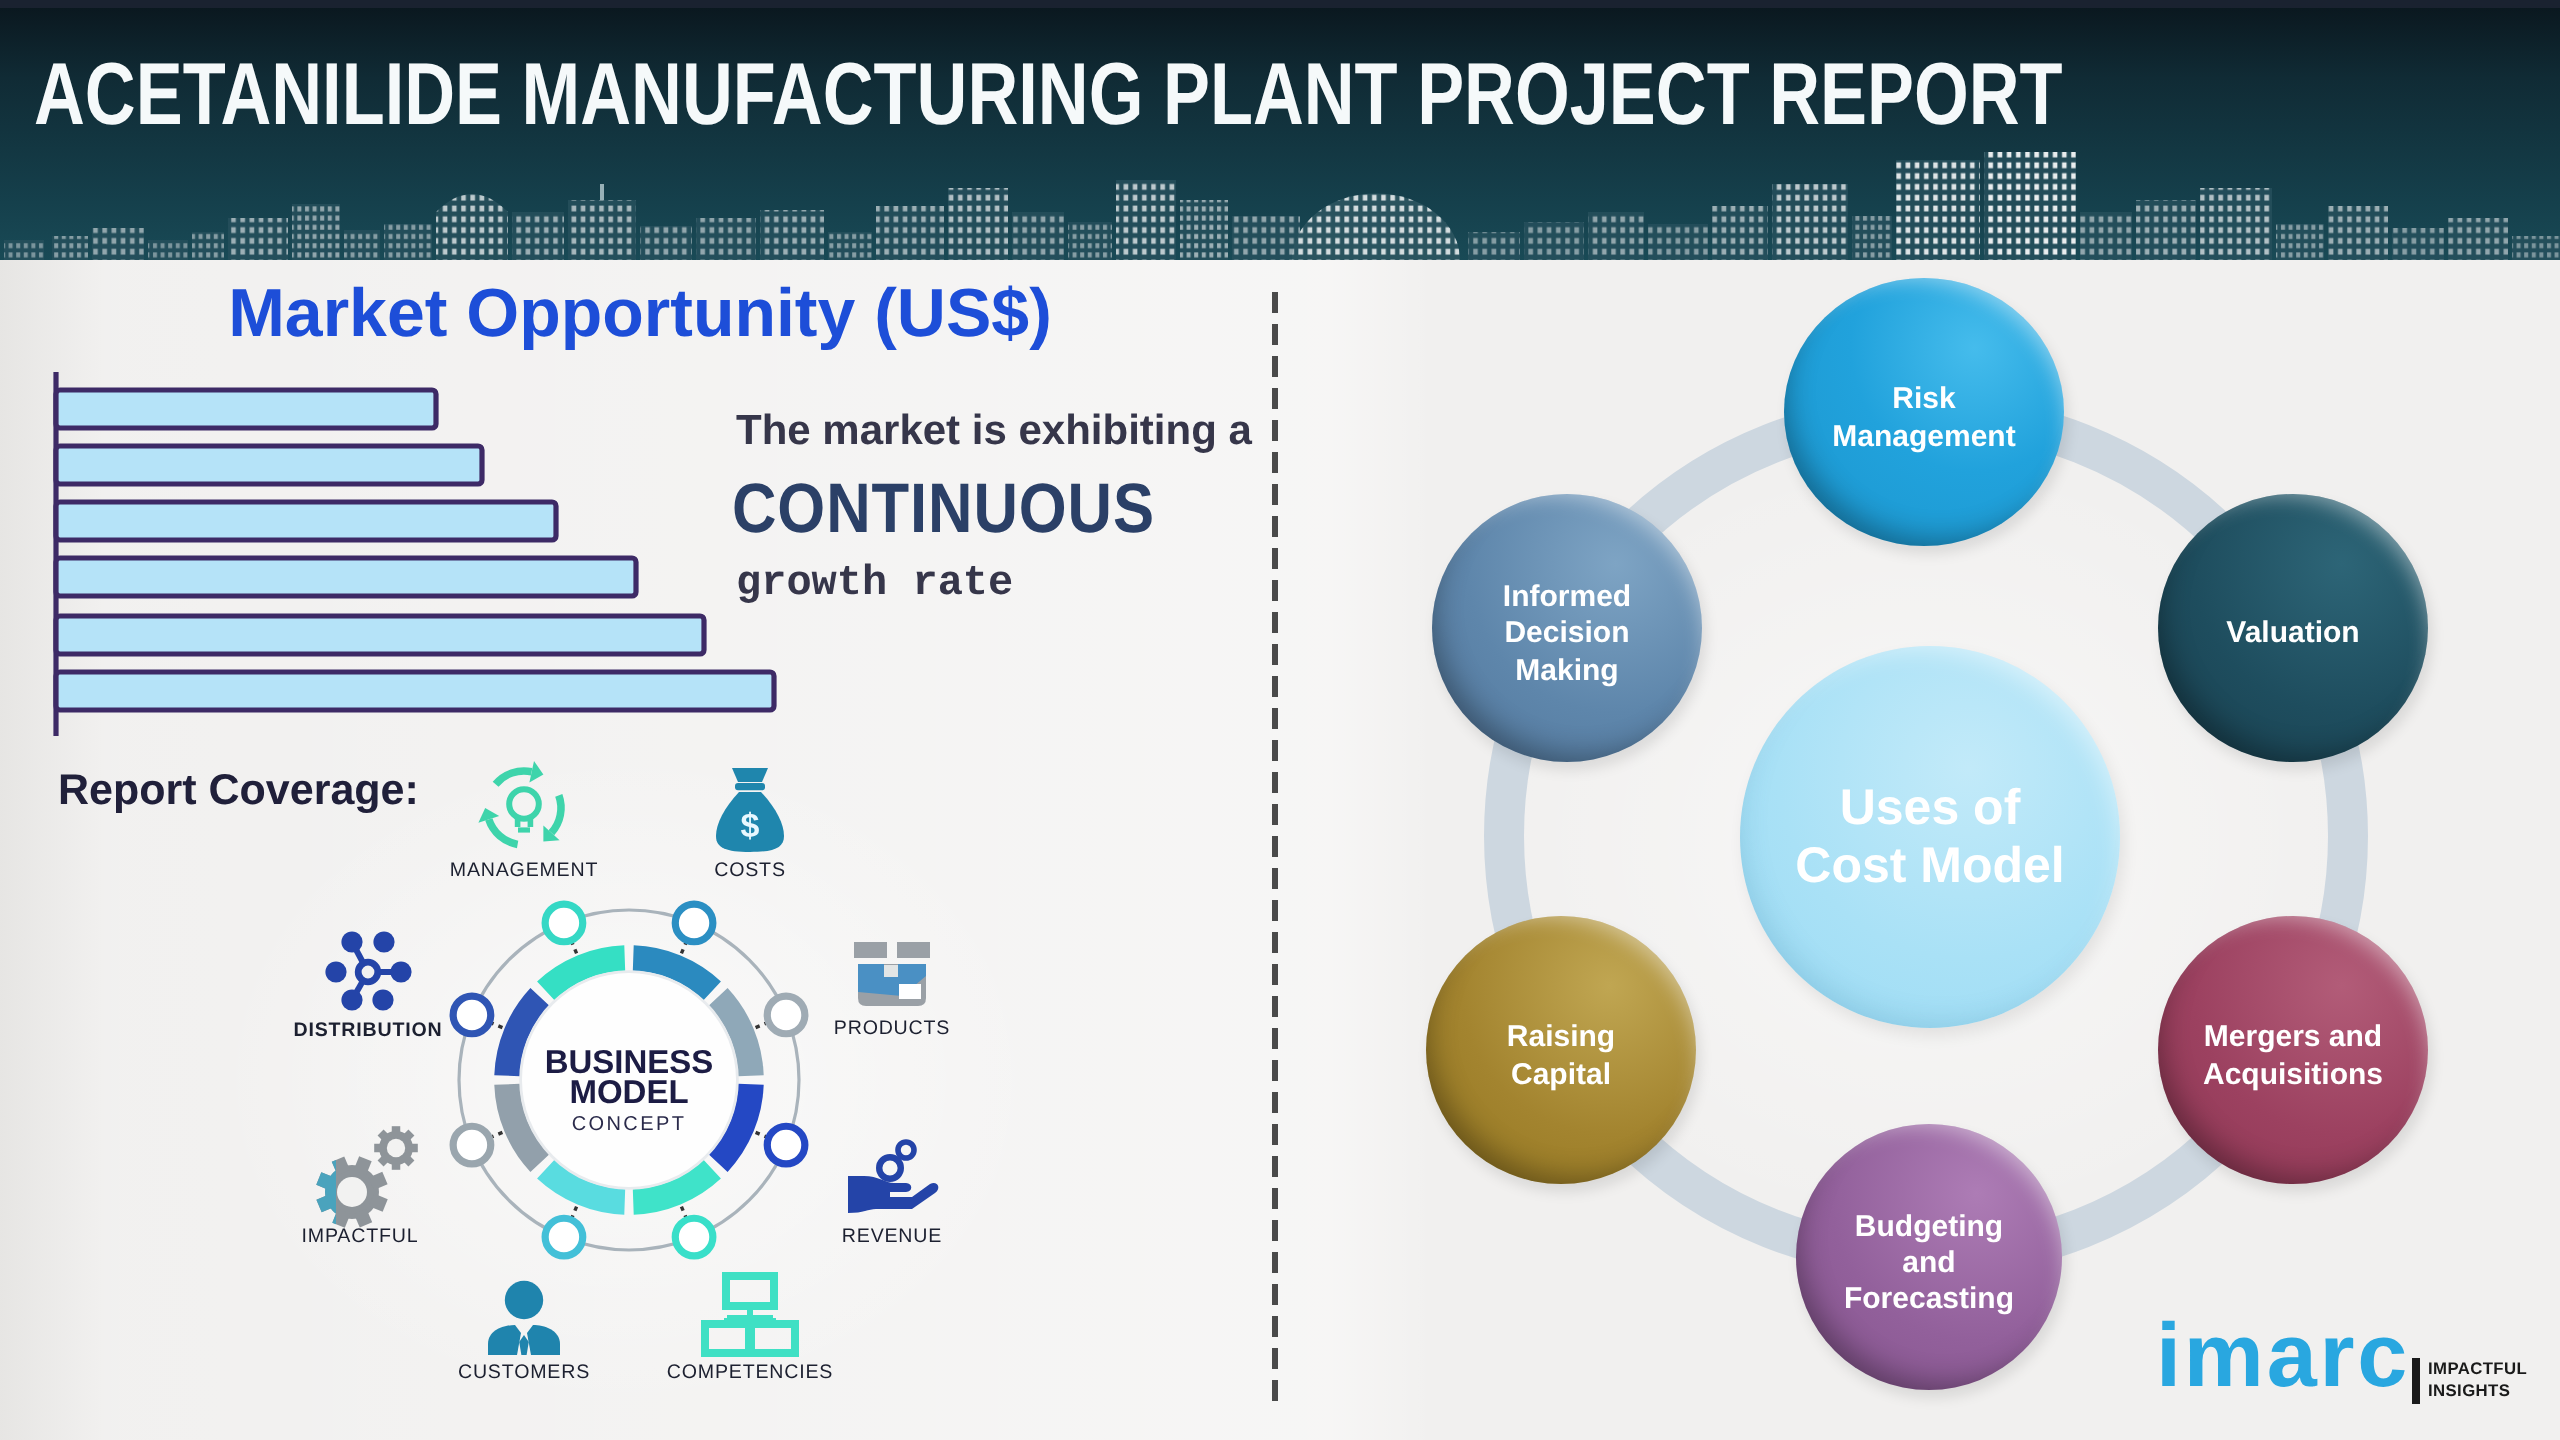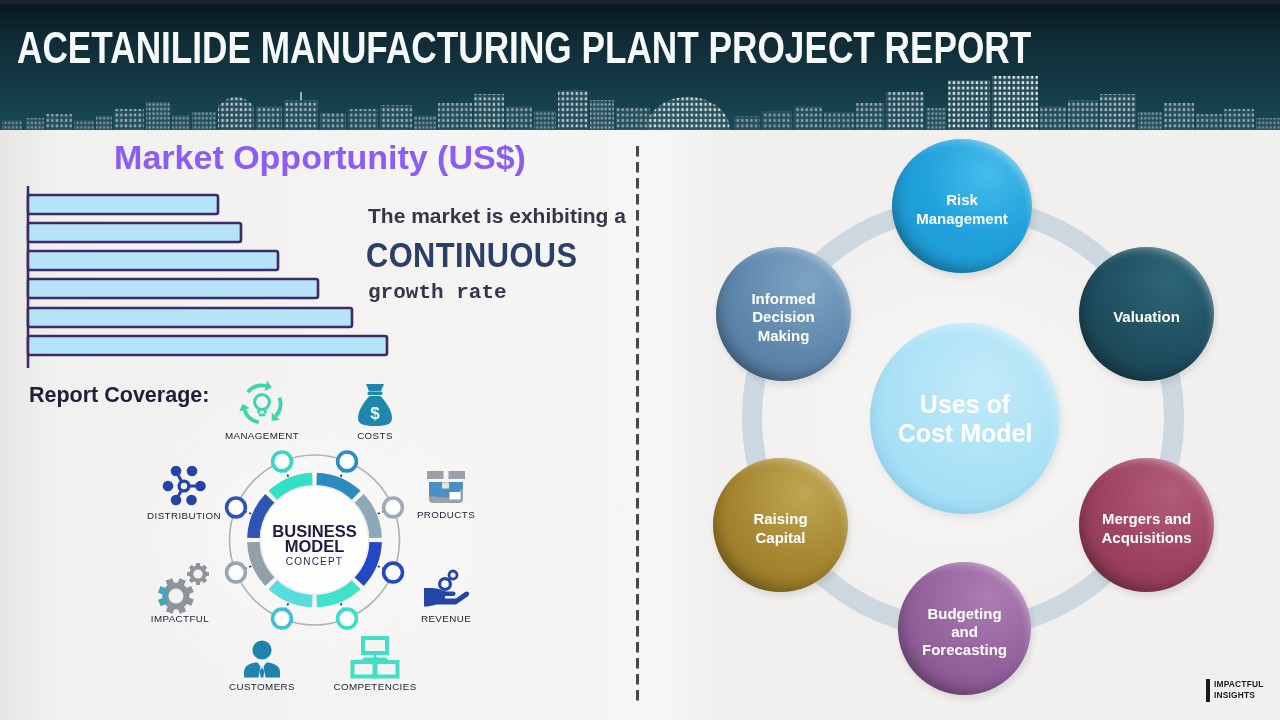--- a/index.html
+++ b/index.html
@@ -10,21 +10,21 @@
       radial-gradient(ellipse 300px 240px at 315px 410px, rgba(255,255,255,0.55), rgba(255,255,255,0) 70%),
       radial-gradient(ellipse 320px 280px at 960px 290px, rgba(255,255,255,0.5), rgba(255,255,255,0) 70%),
       linear-gradient(90deg, rgba(255,255,255,0) 0%, rgba(255,255,255,0.4) 52%, rgba(255,255,255,0) 56%),
       linear-gradient(90deg, rgba(220,219,216,0.5) 0%, rgba(255,255,255,0) 4%);}
   .abs{position:absolute;}
   #header{left:0;top:0;width:1280px;height:130px;
     background:linear-gradient(180deg,#0a161d 0%,#102b35 30%,#15404c 78%,#194a56 100%);}
   #header .topstrip{left:0;top:0;width:1280px;height:3.5px;background:#1a2230;position:absolute;}
   #title{left:17px;top:23.3px;width:1400px;color:#f5f9fa;font-size:44px;font-weight:bold;
     letter-spacing:0px;transform:scaleX(0.80);transform-origin:left center;white-space:nowrap;}
-  #mo-title{left:0px;top:138px;width:640px;text-align:center;color:#8b5cf6;
+  #mo-title{left:0px;top:138px;width:640px;text-align:center;color:#1d4ed8;
     font-size:34px;font-weight:bold;}
   #txt1{left:368px;top:204px;font-size:21px;font-weight:bold;color:#36364a;}
   #txt2{left:366px;top:235px;font-size:35px;font-weight:bold;color:#2b4067;letter-spacing:0.5px;transform:scaleX(0.88);transform-origin:left center;}
   #txt3{left:368px;top:281px;font-size:21px;font-weight:bold;color:#36364a;font-family:Liberation Mono, monospace;}
   #rc-title{left:29px;top:383px;font-size:21.5px;font-weight:bold;color:#20203a;}
   .iconlabel{font-size:9.8px;color:#1c2030;text-align:center;letter-spacing:0.4px;}
   
   .sat{border-radius:50%;color:#fff;font-weight:bold;text-align:center;
        display:flex;align-items:center;justify-content:center;font-size:15px;line-height:1.22;
        padding-top:7px;box-sizing:border-box;
@@ -280,37 +280,38 @@
       <rect x="233" y="268" width="24" height="15" fill="none" stroke="#3fe0c4" stroke-width="4"></rect>
       <line x1="245" y1="283" x2="245" y2="289" stroke="#3fe0c4" stroke-width="3"></line>
       <line x1="233.5" y1="289" x2="256.5" y2="289" stroke="#3fe0c4" stroke-width="3"></line>
       <line x1="233.5" y1="289" x2="233.5" y2="292" stroke="#3fe0c4" stroke-width="3"></line>
       <line x1="256.5" y1="289" x2="256.5" y2="292" stroke="#3fe0c4" stroke-width="3"></line>
       <rect x="222.5" y="292" width="22" height="14.5" fill="none" stroke="#3fe0c4" stroke-width="4"></rect>
       <rect x="245.5" y="292" width="22" height="14.5" fill="none" stroke="#3fe0c4" stroke-width="4"></rect>
     </svg>
 <div class="abs iconlabel" style="left:192px;top:430px;width:140px;">MANAGEMENT</div>
 <div class="abs iconlabel" style="left:305px;top:430px;width:140px;text-align:center;">COSTS</div>
-<div class="abs iconlabel" style="left:114px;top:510px;width:140px;">DISTRIBUTION</div>
+<div class="abs iconlabel" style="left:114px;top:510px;width:140px;font-weight:bold;">DISTRIBUTION</div>
 <div class="abs iconlabel" style="left:376px;top:509px;width:140px;">PRODUCTS</div>
 <div class="abs iconlabel" style="left:110px;top:613px;width:140px;">IMPACTFUL</div>
 <div class="abs iconlabel" style="left:376px;top:613px;width:140px;">REVENUE</div>
 <div class="abs iconlabel" style="left:192px;top:681px;width:140px;text-align:center;">CUSTOMERS</div>
 <div class="abs iconlabel" style="left:305px;top:681px;width:140px;">COMPETENCIES</div>
 </div>
 <svg class="abs" style="left:630px;top:140px" width="16" height="570">
   <line x1="7.5" y1="6" x2="7.5" y2="566" stroke="#4a4a4a" stroke-width="3" stroke-dasharray="10.5,5.5"></line>
 </svg>
 <svg class="abs" style="left:640px;top:130px" width="640" height="590">
   <circle cx="323" cy="288" r="211" fill="none" stroke="#cdd7e0" stroke-width="20"></circle>
 </svg>
 <div id="c-center" class="abs">Uses of<br>Cost Model</div>
 <div id="c-risk" class="abs sat">Risk<br>Management</div>
 <div id="c-val" class="abs sat">Valuation</div>
 <div id="c-merg" class="abs sat">Mergers and<br>Acquisitions</div>
 <div id="c-bud" class="abs sat">Budgeting<br>and<br>Forecasting</div>
 <div id="c-rais" class="abs sat">Raising<br>Capital</div>
 <div id="c-inf" class="abs sat">Informed<br>Decision<br>Making</div>
 <div id="imarc" class="abs">
+  <div class="word">imarc</div>
   <div class="bar"></div>
   <div class="t1">IMPACTFUL</div>
   <div class="t2">INSIGHTS</div>
 </div>
 
 </body></html>

